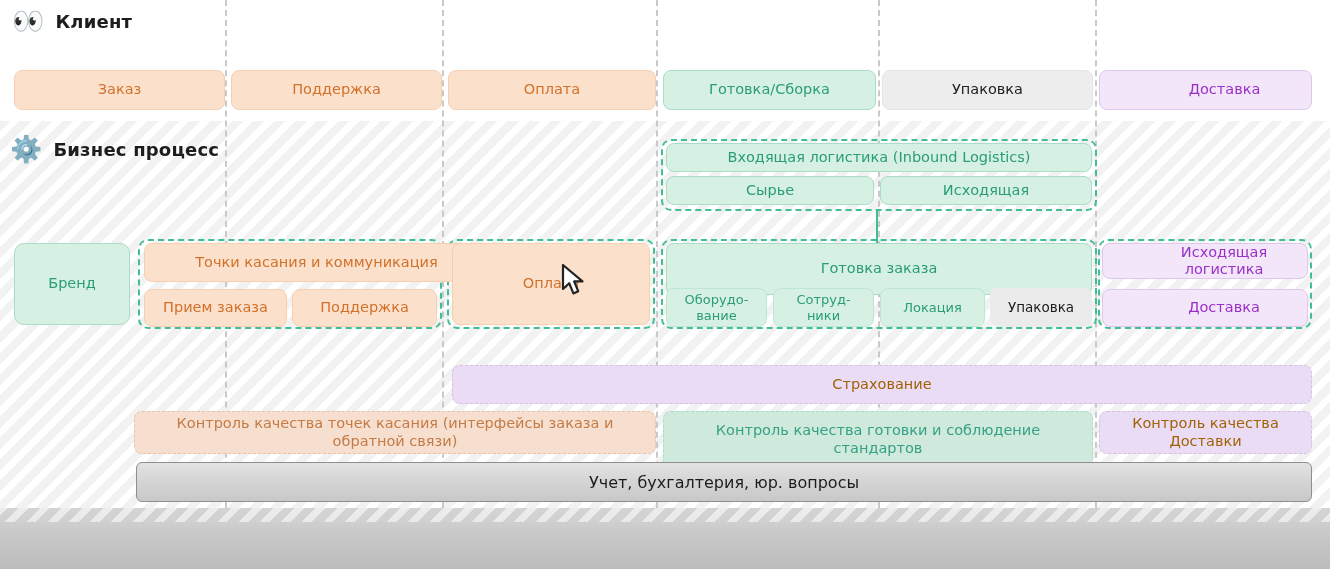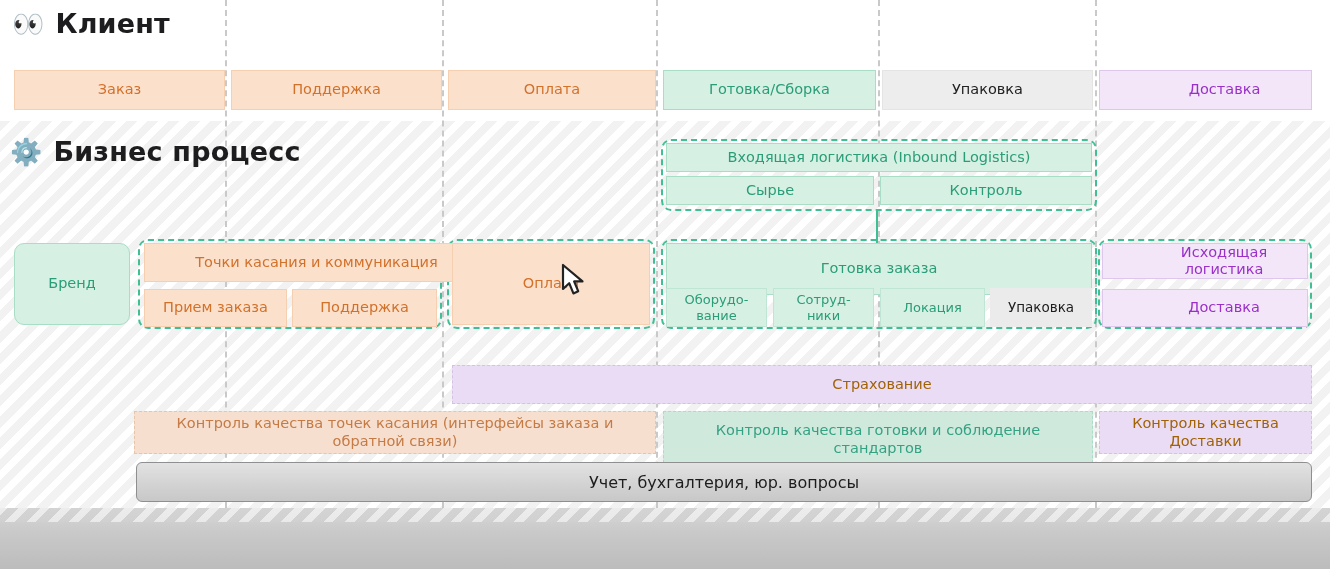--- a/index.html
+++ b/index.html
@@ -47,29 +47,29 @@
   
   .guide {
     position: absolute; top: 0; width: 0; height: 508px;
     border-left: 2px dashed #c9c9c9;
     z-index: 2;
   }
 
   
   .hdr { position: absolute; display: flex; align-items: center; gap: 11px; z-index: 6; }
   .hdr .label {
-    font-size: 27px; font-weight: 700; color: #1d1d1f; letter-spacing: .2px;
+    font-size: 18px; font-weight: 700; color: #1d1d1f; letter-spacing: .2px;
     font-family: "DejaVu Sans", "Liberation Sans", sans-serif;
   }
   .emoji { font-size: 26px; line-height: 1; display:inline-block; }
 
   
   .node {
     position: absolute;
-    border-radius: 0;
+    border-radius: 8px;
     display: flex; align-items: center; justify-content: center;
     text-align: center;
     font-size: 14.5px;
     line-height: 1.18;
     padding: 2px 6px;
     z-index: 5;
     font-family: "DejaVu Sans", "Liberation Sans", sans-serif;
   }
   .node.sm { font-size: 13px; }
 
@@ -141,21 +141,21 @@
   <div class="node peach" style="left:14px;  top:70px; width:211px; height:40px;">Заказ</div>
   <div class="node peach" style="left:231px; top:70px; width:211px; height:40px;">Поддержка</div>
   <div class="node peach" style="left:448px; top:70px; width:208px; height:40px;">Оплата</div>
   <div class="node mint" style="left:663px; top:70px; width:213px; height:40px;">Готовка/Сборка</div>
   <div class="node grey" style="left:882px; top:70px; width:211px; height:40px;">Упаковка</div>
   <div class="node lilac" style="left:1099px;top:70px; width:213px; height:40px;">Доставка</div>
 
   <div class="group" style="left:661px; top:139px; width:436px; height:72px;"></div>
   <div class="node mint" style="left:666px; top:143px; width:426px; height:29px;">Входящая логистика (Inbound Logistics)</div>
   <div class="node mint" style="left:666px; top:176px; width:208px; height:29px;">Сырье</div>
-  <div class="node mint" style="left:880px; top:176px; width:212px; height:29px;">Контроль</div>
+  <div class="node mint" style="left:880px; top:176px; width:212px; height:29px;">Исходящая</div>
 
   <div class="stub" style="left:876px; top:211px; height:34px;"></div>
 
   <div class="node mint" style="left:14px; top:243px; width:116px; height:82px; border-radius:10px;">Бренд</div>
 
   <div class="group" style="left:138px; top:239px; width:304px; height:90px;"></div>
   <div class="node peach" style="left:144px; top:243px; width:345px; height:39px;">Точки касания и коммуникация</div>
   <div class="node peach" style="left:144px; top:289px; width:143px; height:38px;">Прием заказа</div>
   <div class="node peach" style="left:292px; top:289px; width:145px; height:38px;">Поддержка</div>
 

